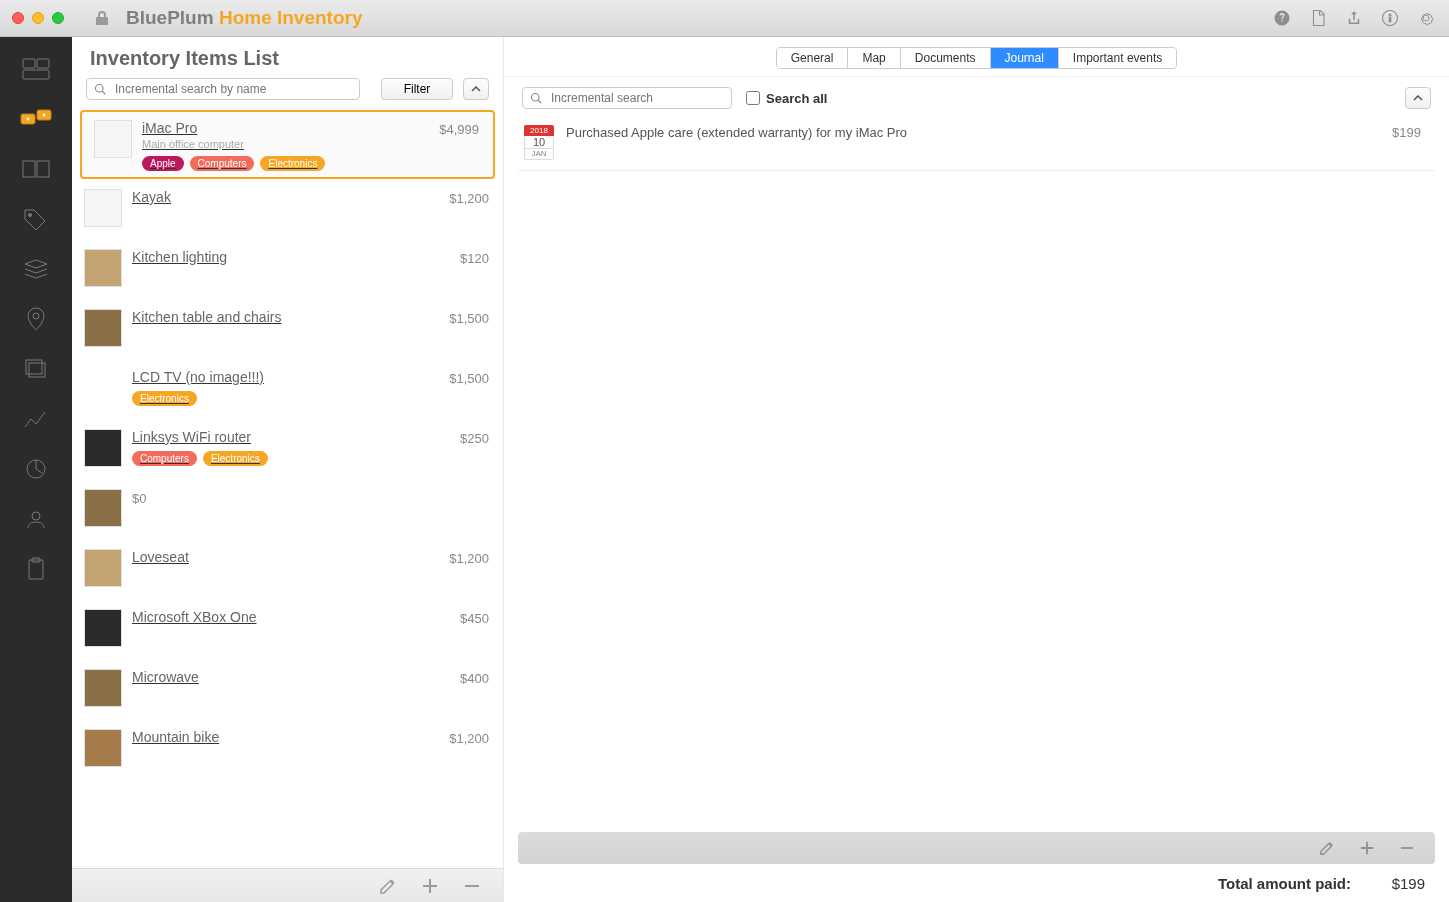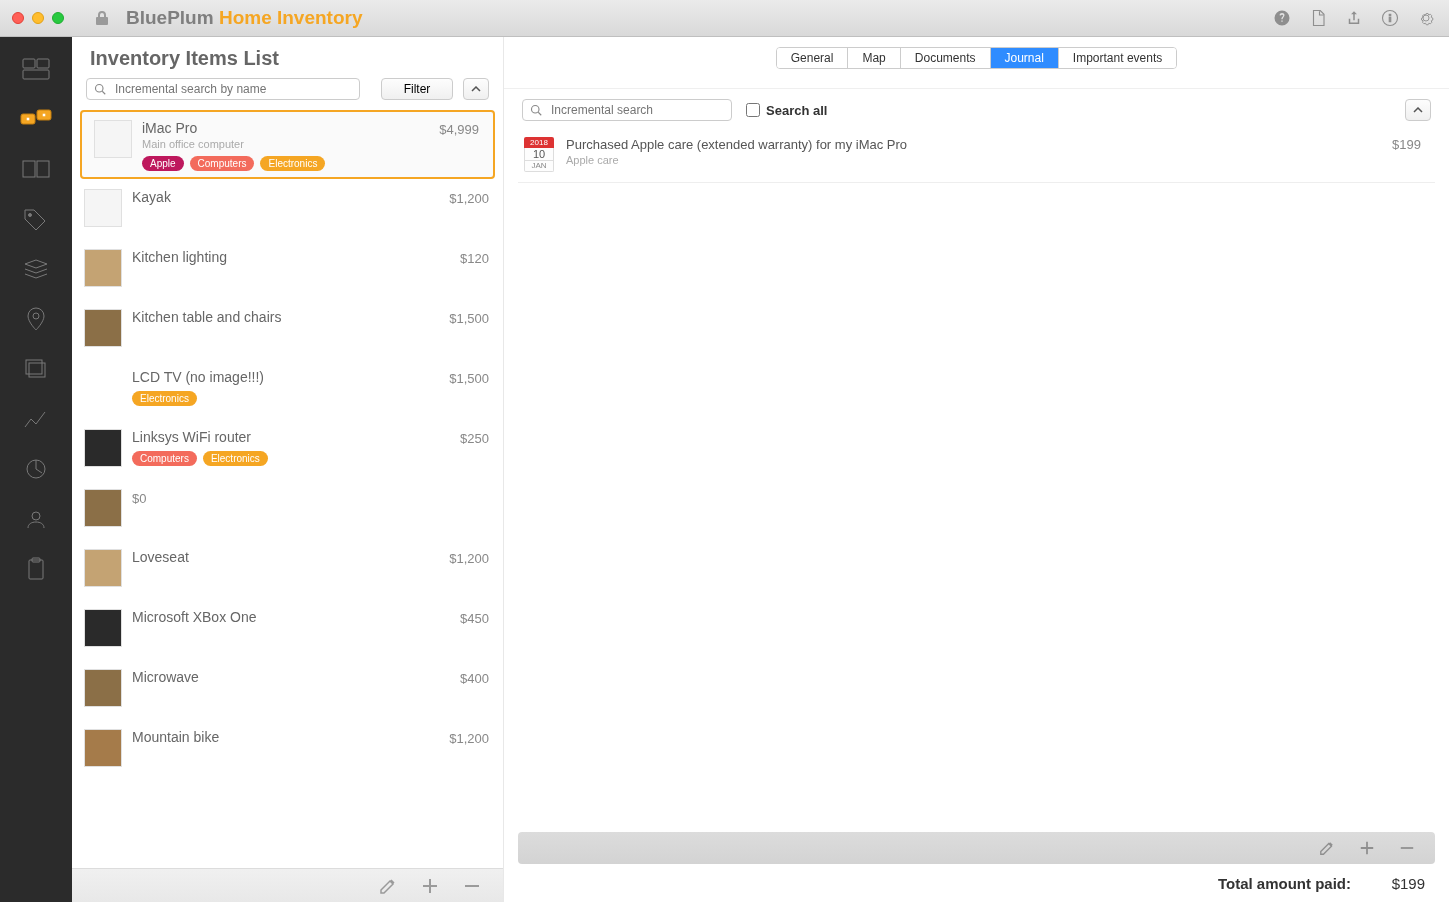--- a/index.html
+++ b/index.html
@@ -159,21 +159,21 @@
     background: #d0d0d0;
     border: 1px solid #e0e0e0;
     flex-shrink: 0;
   }
   .thumb.white { background: #f5f5f5; }
   .thumb.dark { background: #2a2a2a; }
   .thumb.brown { background: #8b6f47; }
   .thumb.wood { background: #a57b4a; }
   .thumb.tan { background: #c4a373; }
   .thumb.missing { background: transparent; border: none; }
-  .row-body { flex:1; }
+  .row-body { flex:1;text-decoration:underline; }
   .row-title { font-size: 14px; color: #666; }
   .row-sub { font-size: 11px; color: #aaa; margin-top: 2px; }
   .tag-row { display:flex; gap:6px; margin-top: 6px; flex-wrap: wrap;}
   .tag {
     font-size: 10px;
     color: #fff;
     padding: 2px 8px;
     border-radius: 8px;
   }
   .tag.apple { background:#be185d; }
@@ -199,21 +199,21 @@
   
   .detail {
     flex: 1;
     display: flex;
     flex-direction: column;
     background: #fff;
     position: relative;
     overflow: hidden;
   }
   .tabs-wrap {
-    height: 52px;
+    height: 40px;
     display:flex;
     justify-content:center;
     border-bottom: 1px solid #efefef;
     padding-top:10px;
   }
   .seg {
     display:flex;
     border:1px solid #ccc;
     border-radius:4px;
     overflow:hidden;
@@ -571,21 +571,20 @@
     </div>
     <div class="journal-list" id="journal">
         <div class="journal-row">
           <div class="cal-icon">
             <div class="cal-year">2018</div>
             <div class="cal-day">10</div>
             <div class="cal-mon">JAN</div>
           </div>
           <div class="j-body">
             <div class="j-title">Purchased Apple care (extended warranty) for my iMac Pro</div>
-            <div class="j-sub">Apple care</div>
           </div>
           <div class="j-price">$199</div>
         </div>
       </div>
     <div class="journal-footer">
       <span class="fbtn">
         <svg viewBox="0 0 18 18">
             <path d="M2 13l9-9 3 3-9 9H2v-3z M12 3l3 3" fill="none" stroke="#555" stroke-width="1.5"></path>
           </svg>
       </span>

